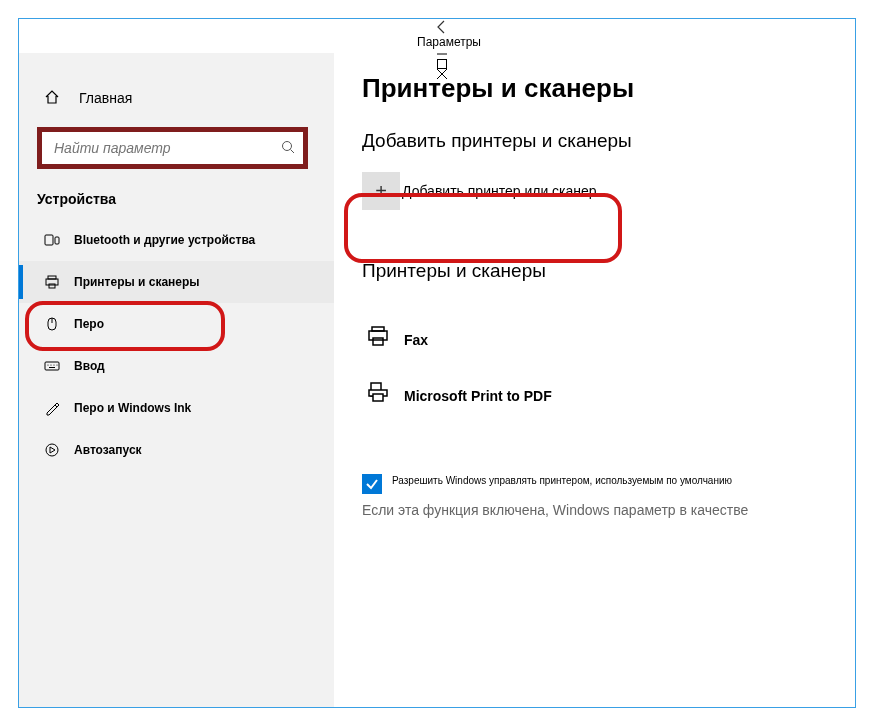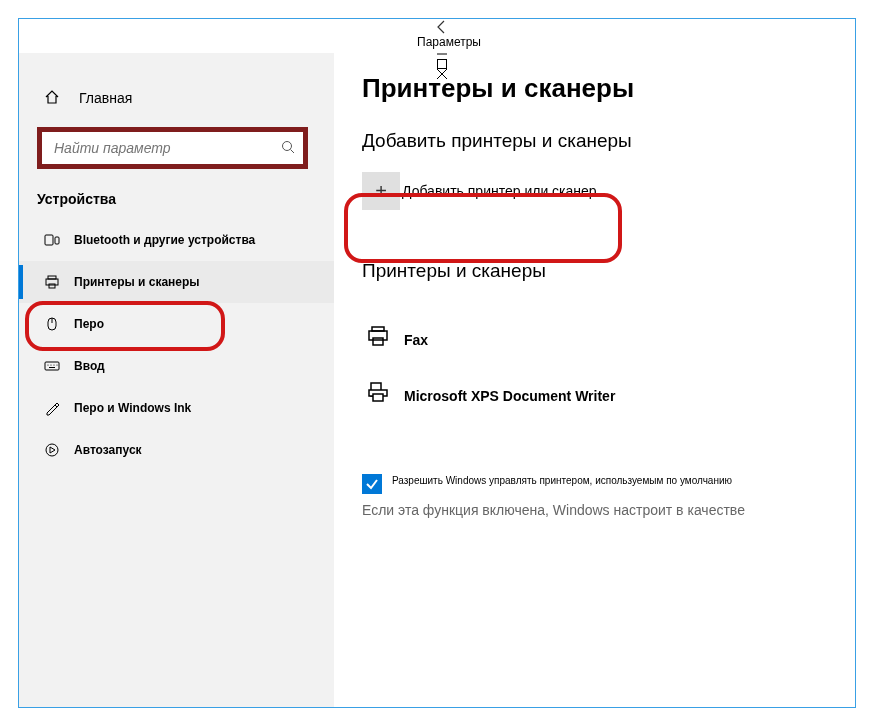--- a/index.html
+++ b/index.html
@@ -374,40 +374,40 @@
           <span class="icon">
             <svg width="24" height="24" viewBox="0 0 24 24">
                 <rect x="6" y="3" width="12" height="4" stroke="#000" stroke-width="1.5" fill="none"></rect>
                 <rect x="3" y="7" width="18" height="9" stroke="#000" stroke-width="1.5" fill="none"></rect>
                 <rect x="7" y="14" width="10" height="7" stroke="#000" stroke-width="1.5" fill="none"></rect>
               </svg>
           </span>
           <span class="label">Fax</span>
         </div>
 
-
         <div class="printer-item">
           <span class="icon">
             <svg width="24" height="24" viewBox="0 0 24 24">
                 <rect x="5" y="3" width="10" height="13" stroke="#000" stroke-width="1.5" fill="none"></rect>
                 <rect x="3" y="10" width="18" height="6" stroke="#000" stroke-width="1.5" fill="#fff"></rect>
                 <rect x="7" y="14" width="10" height="7" stroke="#000" stroke-width="1.5" fill="#fff"></rect>
               </svg>
           </span>
-          <span class="label">Microsoft XPS Document Writer</span>
+          <span class="label">Microsoft Print to PDF</span>
         </div>
+
 
       </div>
 
       <div class="checkbox-row">
         <div class="cb">
           <svg width="14" height="14" viewBox="0 0 14 14">
               <path d="M2 7 L6 11 L12 3" stroke="#fff" stroke-width="2" fill="none"></path>
             </svg>
         </div>
         <div class="cblabel">Разрешить Windows управлять принтером, используемым по умолчанию</div>
       </div>
-      <div class="hint">Если эта функция включена, Windows настроит в качестве</div>
+      <div class="hint">Если эта функция включена, Windows параметр в качестве</div>
 
     </div>
 
   </div>
 </div>
 
 </body></html>

